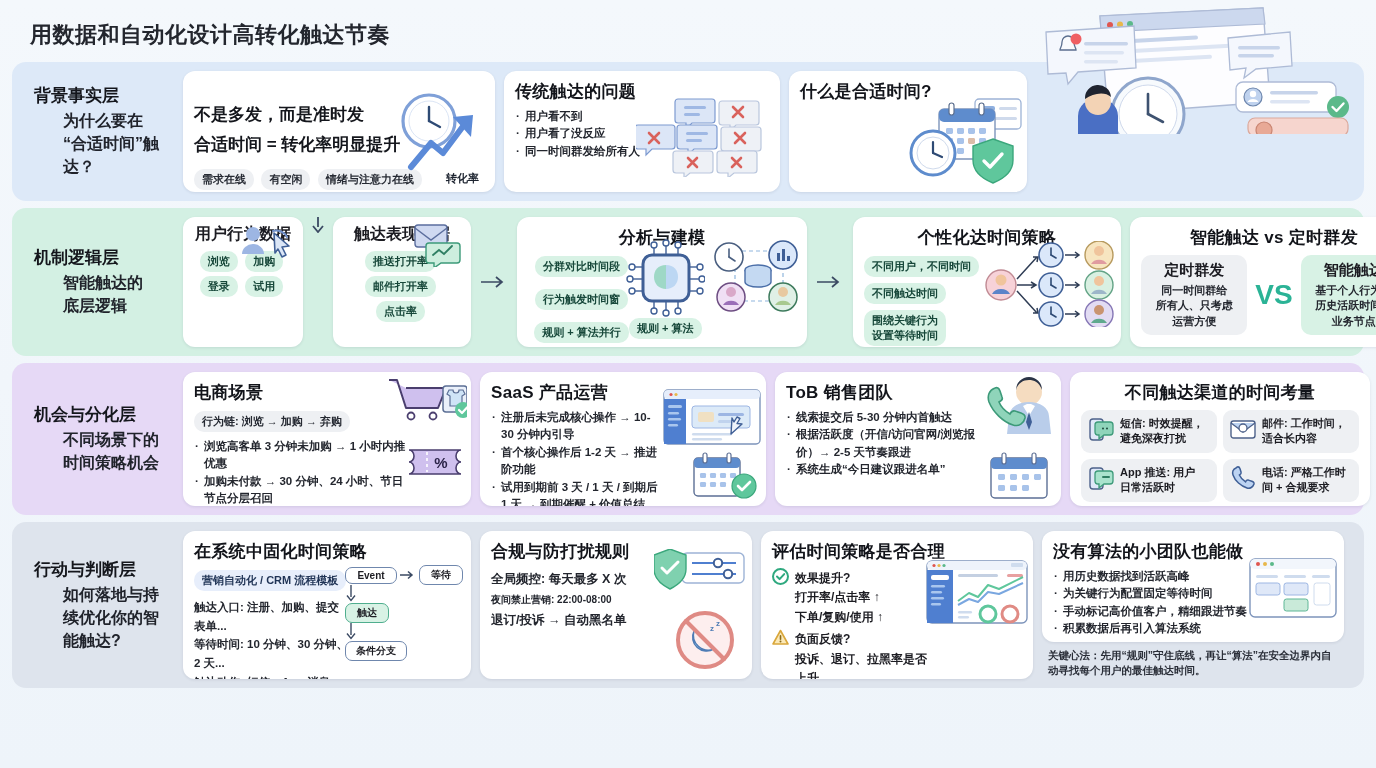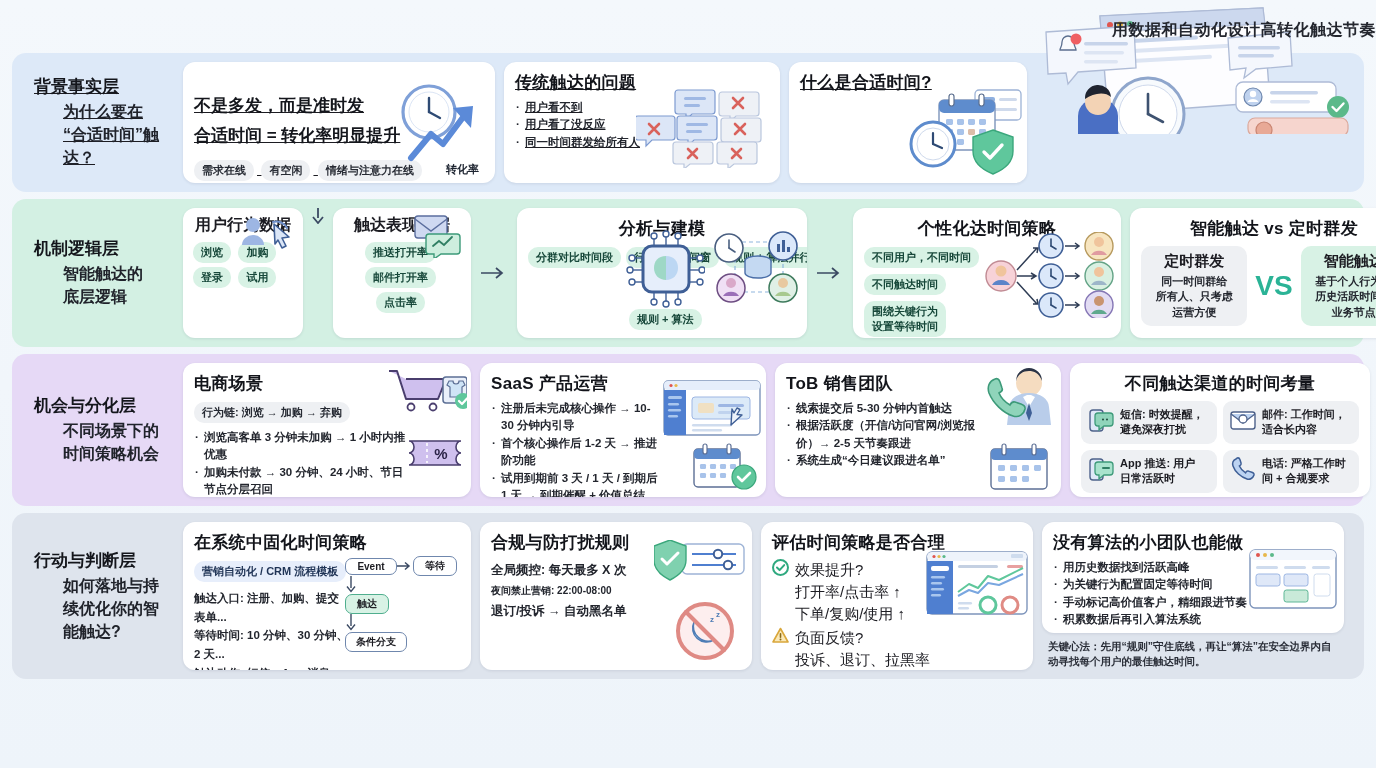--- a/index.html
+++ b/index.html
@@ -6,29 +6,29 @@
   body {
     width: 1376px; height: 768px;
     font-family: "Liberation Sans", "DejaVu Sans", sans-serif;
     background: linear-gradient(180deg, #f4f8fc 0%, #eef4fa 100%);
     color: #1c1c22; overflow: hidden; position: relative;
   }
 
   
   .header { padding: 14px 0 4px 30px; position: relative; z-index: 3; }
   .title { font-size: 40px; font-weight: 800; letter-spacing: 1px; line-height: 1.15; color: #10131a; }
-  .subtitle { font-size: 16px; font-weight: 600; color: #23262e; margin-top: 6px; letter-spacing: .5px; text-align: right; }
+  .subtitle { font-size: 22px; font-weight: 600; color: #23262e; margin-top: 6px; letter-spacing: .5px; }
 
   
   .hero { position: absolute; top: 6px; right: 8px; width: 330px; height: 128px; z-index: 2; }
 
   
   .bands { padding: 8px 12px 6px 12px; display: flex; flex-direction: column; gap: 7px; }
   .band { display: flex; border-radius: 14px; padding: 9px 10px; gap: 9px; align-items: stretch; }
-  .band.b1 { background: #dde9f8; height: 139px; text-decoration: underline; }
+  .band.b1 { background: #dde9f8; height: 139px; }
   .band.b2 { background: #d3f0e3; height: 148px; }
   .band.b3 { background: #e6d9f6; height: 152px; }
   .band.b4 { background: #dee4ed; height: 166px; }
 
   .band-label {
     width: 152px; flex: 0 0 152px; display: flex; flex-direction: column;
     justify-content: center; padding-left: 12px;
   }
   .band-label .bl-main { font-size: 17px; font-weight: 800; color: #14161c; line-height: 1.45; }
   .band-label .bl-sub { font-size: 16px; font-weight: 700; color: #20232b; line-height: 1.45; margin-left: 29px; }
@@ -89,25 +89,25 @@
   
   .r4c1 { flex: 0 0 288px; }
   .r4c2 { flex: 0 0 272px; }
   .r4c3 { flex: 0 0 272px; }
   .r4c4 { flex: 0 0 302px; background: transparent; box-shadow: none; padding: 0; display: flex; flex-direction: column; gap: 6px; }
 
   .kv { font-size: 11.5px; font-weight: 700; color: #23262e; line-height: 1.62; }
   .flowbox { position: absolute; right: 8px; top: 34px; width: 118px; }
   .fnode { font-size: 10px; font-weight: 700; text-align: center; border: 1.4px solid #6f87ad; border-radius: 7px; padding: 2px 0; background: #fff; }
   .fnode.mint { background: #d8f2e5; border-color: #4fae8e; }
-  .frow { display: flex; align-items: center; justify-content: flex-start; }
+  .frow { display: flex; align-items: center; justify-content: space-between; }
   .fv { text-align: center; font-size: 11px; color: #4a5a75; line-height: 8px; }
 
   .chk { display: flex; gap: 6px; align-items: flex-start; margin-top: 3px; }
-  .chk .ctext { font-size: 15px; font-weight: 400; line-height: 1.45; }
+  .chk .ctext { font-size: 12px; font-weight: 700; line-height: 1.45; }
   .footnote { font-size: 10.5px; font-weight: 700; color: #2a2e38; line-height: 1.5; padding: 0 6px; }
 
   svg { display: block; }
   .ico { flex: 0 0 auto; }
 </style>
 </head>
 <body>
 
 <div class="header">
   <div class="subtitle">用数据和自动化设计高转化触达节奏</div>
@@ -266,21 +266,21 @@
   <div class="band b2">
     <div class="band-label">
       <div class="bl-main">机制逻辑层</div>
       <div class="bl-sub">智能触达的</div>
       <div class="bl-sub">底层逻辑</div>
     </div>
 
     <div class="r2c1">
       <div class="subcard">
         <h4>用户行为数据</h4>
-        <div style="">
+        <div style="text-align:center">
           <span class="pill green">浏览</span>
           <span class="pill green">加购</span>
           <span class="pill green">登录</span>
           <span class="pill green">试用</span>
         </div>
         <svg style="position:absolute;right:8px;top:6px" width="56" height="40" viewBox="0 0 56 40">
           <circle cx="14" cy="11" r="7" fill="#9db6e3"></circle>
           <path d="M3 31 a11 10 0 0 1 22 0z" fill="#9db6e3"></path>
           <path d="M34 8 a12 12 0 0 1 14 6" fill="none" stroke="#6f8fc9" stroke-width="2" stroke-linecap="round"></path>
           <path d="M36 30 l-1 -20 l15 13 l-7 1 l4 8 l-4 2 l-4 -8z" fill="#dbe6f7" stroke="#3f5f96" stroke-width="1.6" stroke-linejoin="round"></path>
@@ -308,21 +308,21 @@
     </div>
 
     <div class="arrow-col">
       <svg width="26" height="12" viewBox="0 0 26 12">
           <path d="M0 6 h20 M15 1 l6 5 l-6 5" fill="none" stroke="#3b4a63" stroke-width="1.7"></path>
         </svg>
     </div>
 
     <div class="card r2c2">
       <h3 class="ctr">分析与建模</h3>
-      <div style="display:flex;flex-direction:row;align-items:flex-end;gap:2px;width:110px">
+      <div style="display:flex;flex-direction:column;align-items:center;gap:8px;width:110px">
         <span class="pill green">分群对比时间段</span>
         <span class="pill green">行为触发时间窗</span>
         <span class="pill green">规则 + 算法并行</span>
       </div>
       <div style="position:absolute;left:112px;bottom:6px">
         <span class="pill green">规则 + 算法</span>
       </div>
       <svg style="position:absolute;left:108px;top:22px" width="80" height="78" viewBox="0 0 80 78">
         <rect x="18" y="16" width="46" height="46" rx="9" fill="#e6eefb" stroke="#3f5f96" stroke-width="3"></rect>
         <path d="M41 26 c-8 0 -12 5 -12 12 c0 7 5 12 12 12z" fill="#9ed8c6"></path>

